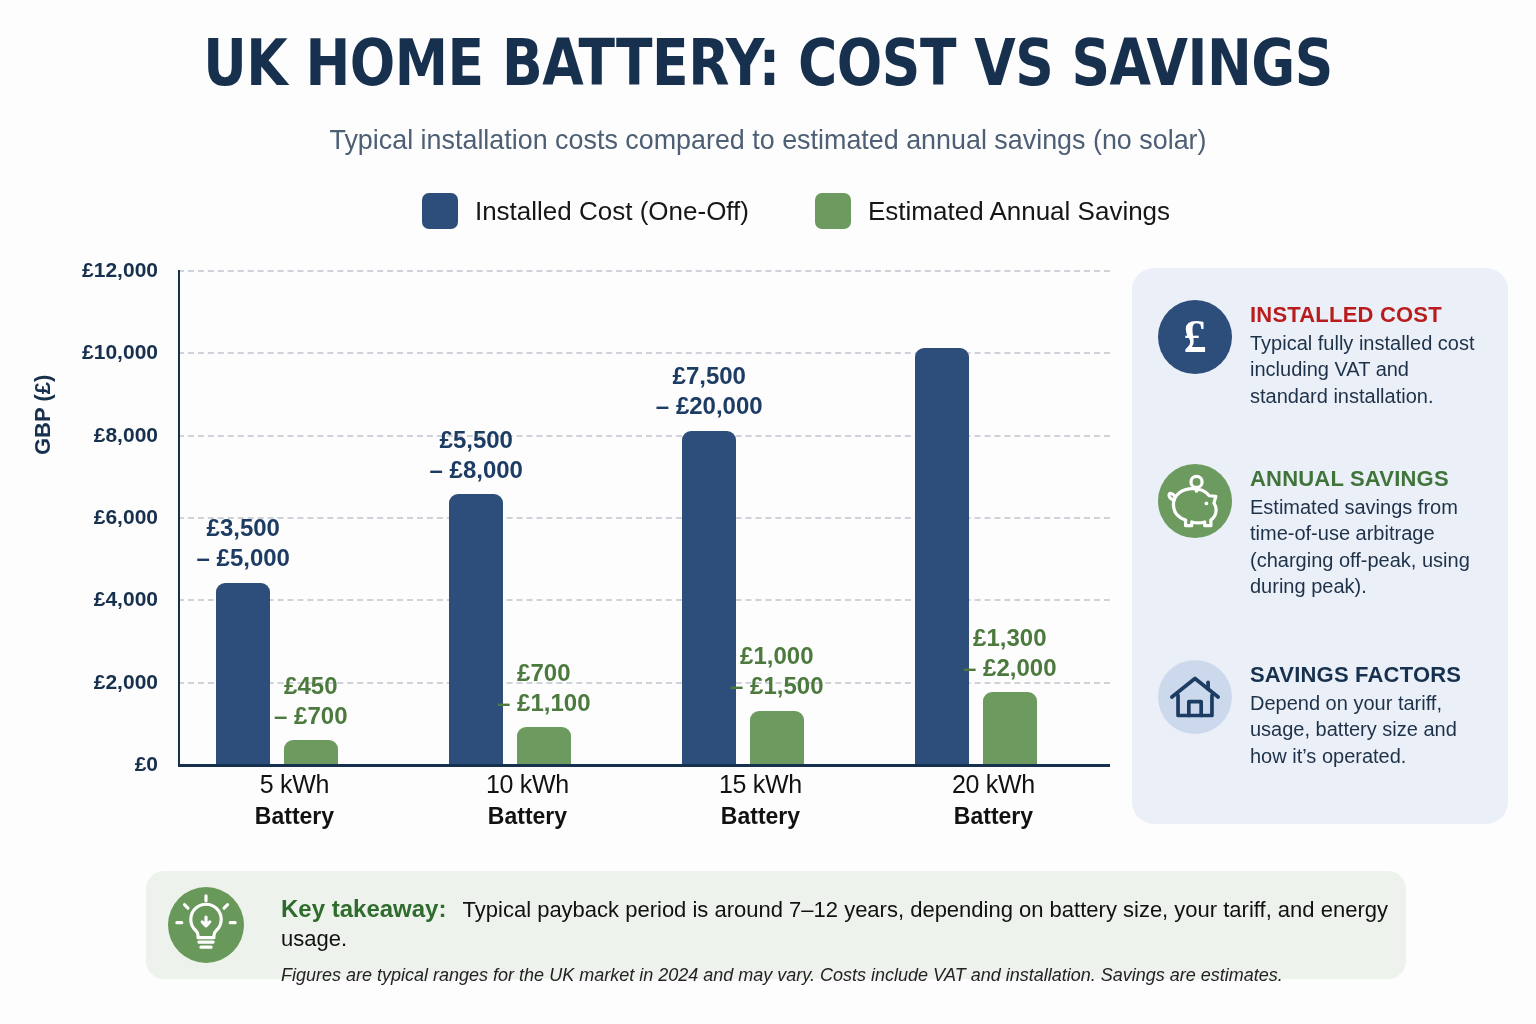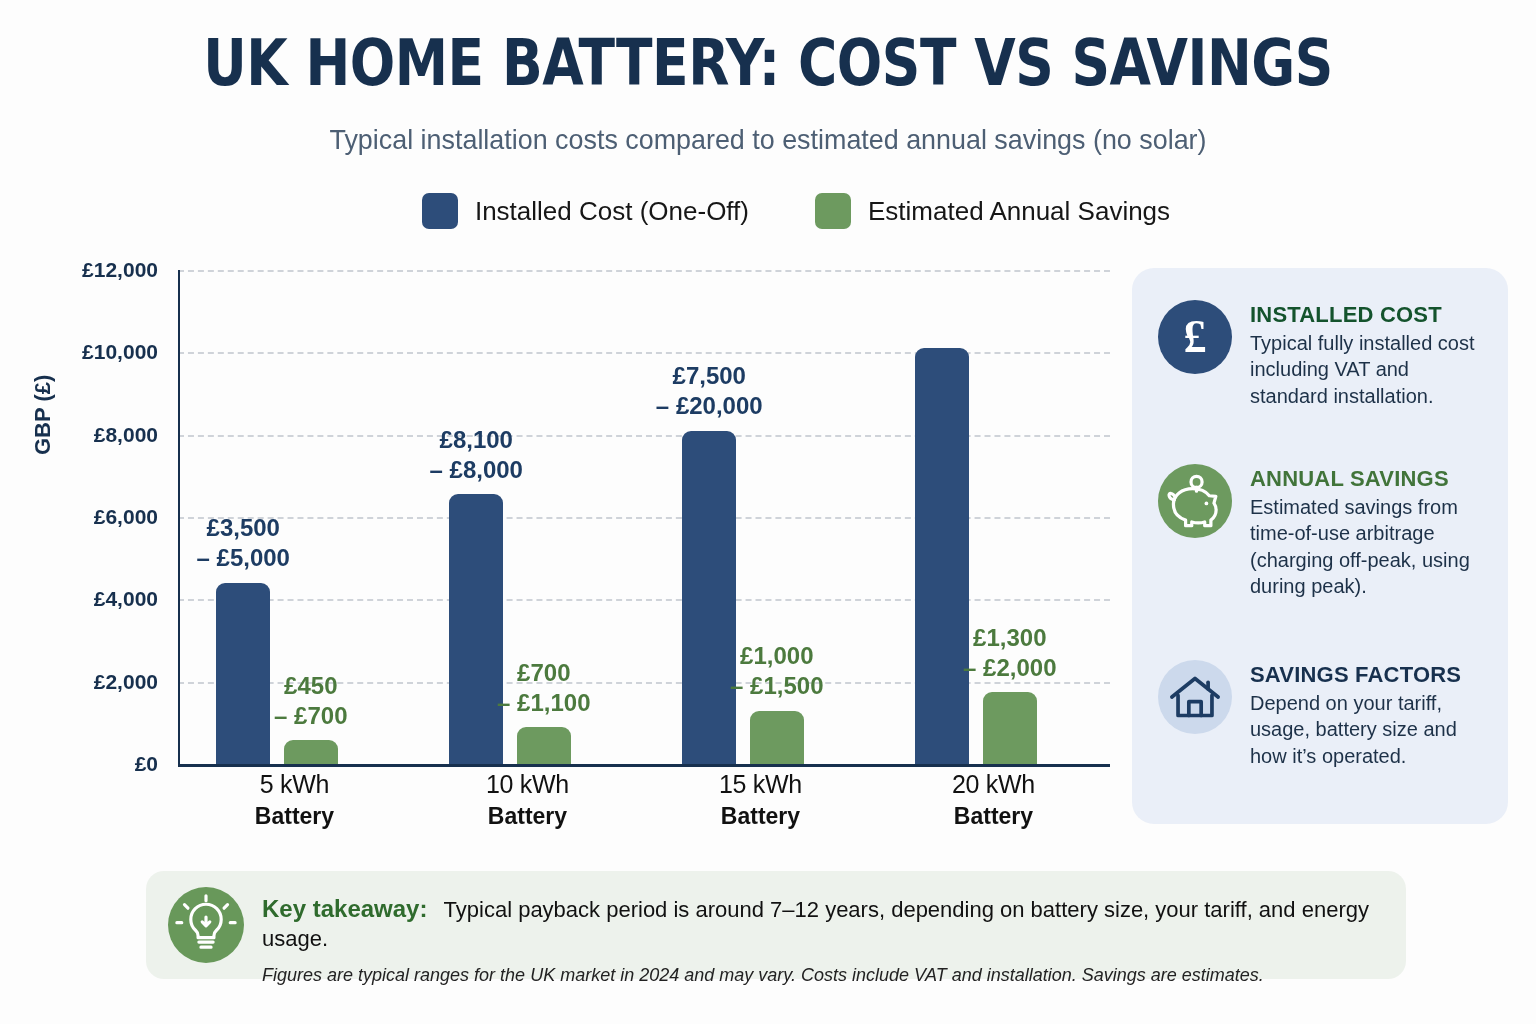--- a/index.html
+++ b/index.html
@@ -127,21 +127,21 @@
   .takeaway{
     position:absolute;left:146px;top:871px;width:1260px;height:108px;
     background:#edf2ec;border-radius:18px;
     display:flex;align-items:center;gap:0;
   }
   .bulb{
     position:absolute;left:22px;top:16px;
     width:76px;height:76px;border-radius:50%;background:#68985a;
     display:flex;align-items:center;justify-content:center;
   }
-  .tk-body{position:absolute;left:116px;top:22px;width:1110px;}
+  .tk-body{position:absolute;left:135px;top:22px;width:1110px;}
   .tk-line1{font-size:22px;color:#111;line-height:1.3;}
   .tk-key{color:#2f6b2d;font-weight:bold;font-size:24px;}
   .tk-line2{
     font-size:18px;font-style:italic;color:#222;margin-top:12px;
   }
 </style>
 </head>
 <body>
 
 <div class="page">
@@ -193,21 +193,21 @@
         <div class="bar sav" style="height:23.7px"></div>
         <div class="bar-label sav" style="bottom:32px">
           <div>£450</div>
           <div>– £700</div>
         </div>
       </div>
 
       <div class="group">
         <div class="bar cost" style="height:269.6px"></div>
         <div class="bar-label cost" style="bottom:278px">
-          <div>£8,100</div>
+          <div>£5,500</div>
           <div>– £8,000</div>
         </div>
         <div class="bar sav" style="height:37.0px"></div>
         <div class="bar-label sav" style="bottom:45px">
           <div>£700</div>
           <div>– £1,100</div>
         </div>
       </div>
 
       <div class="group">
@@ -256,21 +256,21 @@
 
   <div class="side">
 
     <div class="side-item" style="top:32px">
       <div class="ic" style="background:#2d4d7a">
         <svg width="74" height="74" viewBox="0 0 74 74" aria-hidden="true">
           <text x="37" y="52" text-anchor="middle" font-family="Liberation Serif, serif" font-size="46" font-weight="bold" fill="#ffffff">£</text>
         </svg>
       </div>
       <div class="side-txt">
-        <div class="side-h" style="color:#14532d">INSTALLED COST</div>
+        <div class="side-h" style="color:#b91c1c">INSTALLED COST</div>
         <div class="side-p">Typical fully installed cost including VAT and standard installation.</div>
       </div>
     </div>
 
     <div class="side-item" style="top:392px">
       <div class="ic" style="background:#ccd9ec">
         <svg width="74" height="74" viewBox="0 0 48 48" aria-hidden="true">
           <g fill="none" stroke="#1d3c63" stroke-width="2.4" stroke-linecap="round" stroke-linejoin="round">
             <path d="M9 24 24 12l15 12"></path>
             <path d="M13 23v13h22V23"></path>

